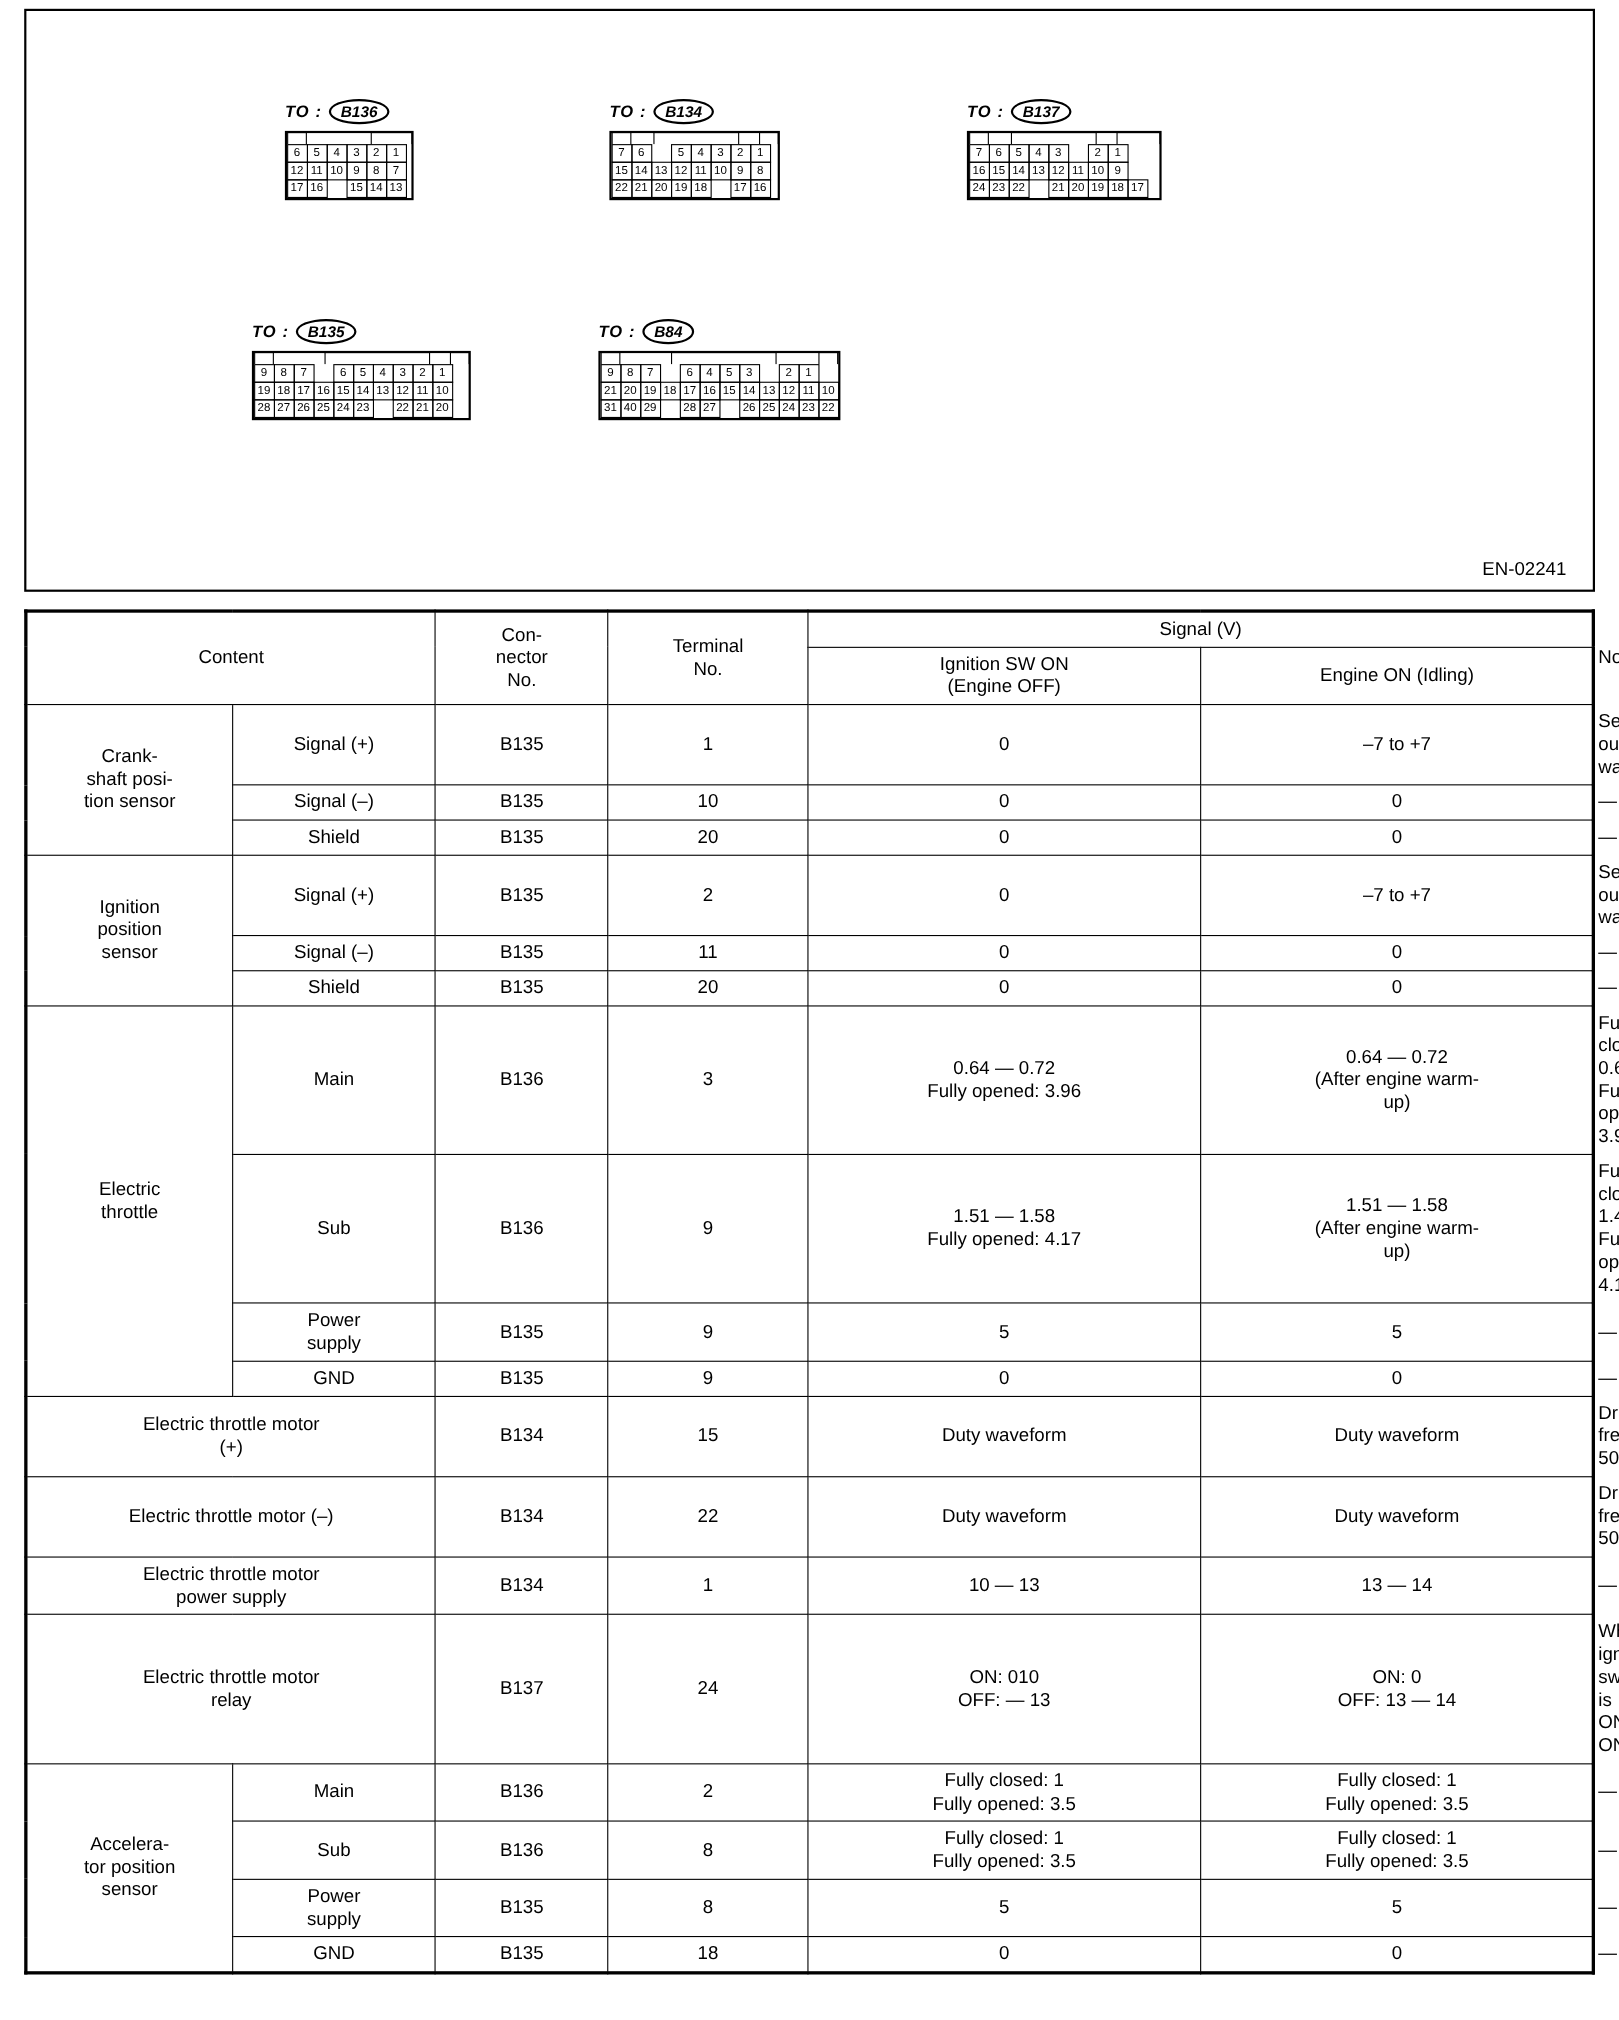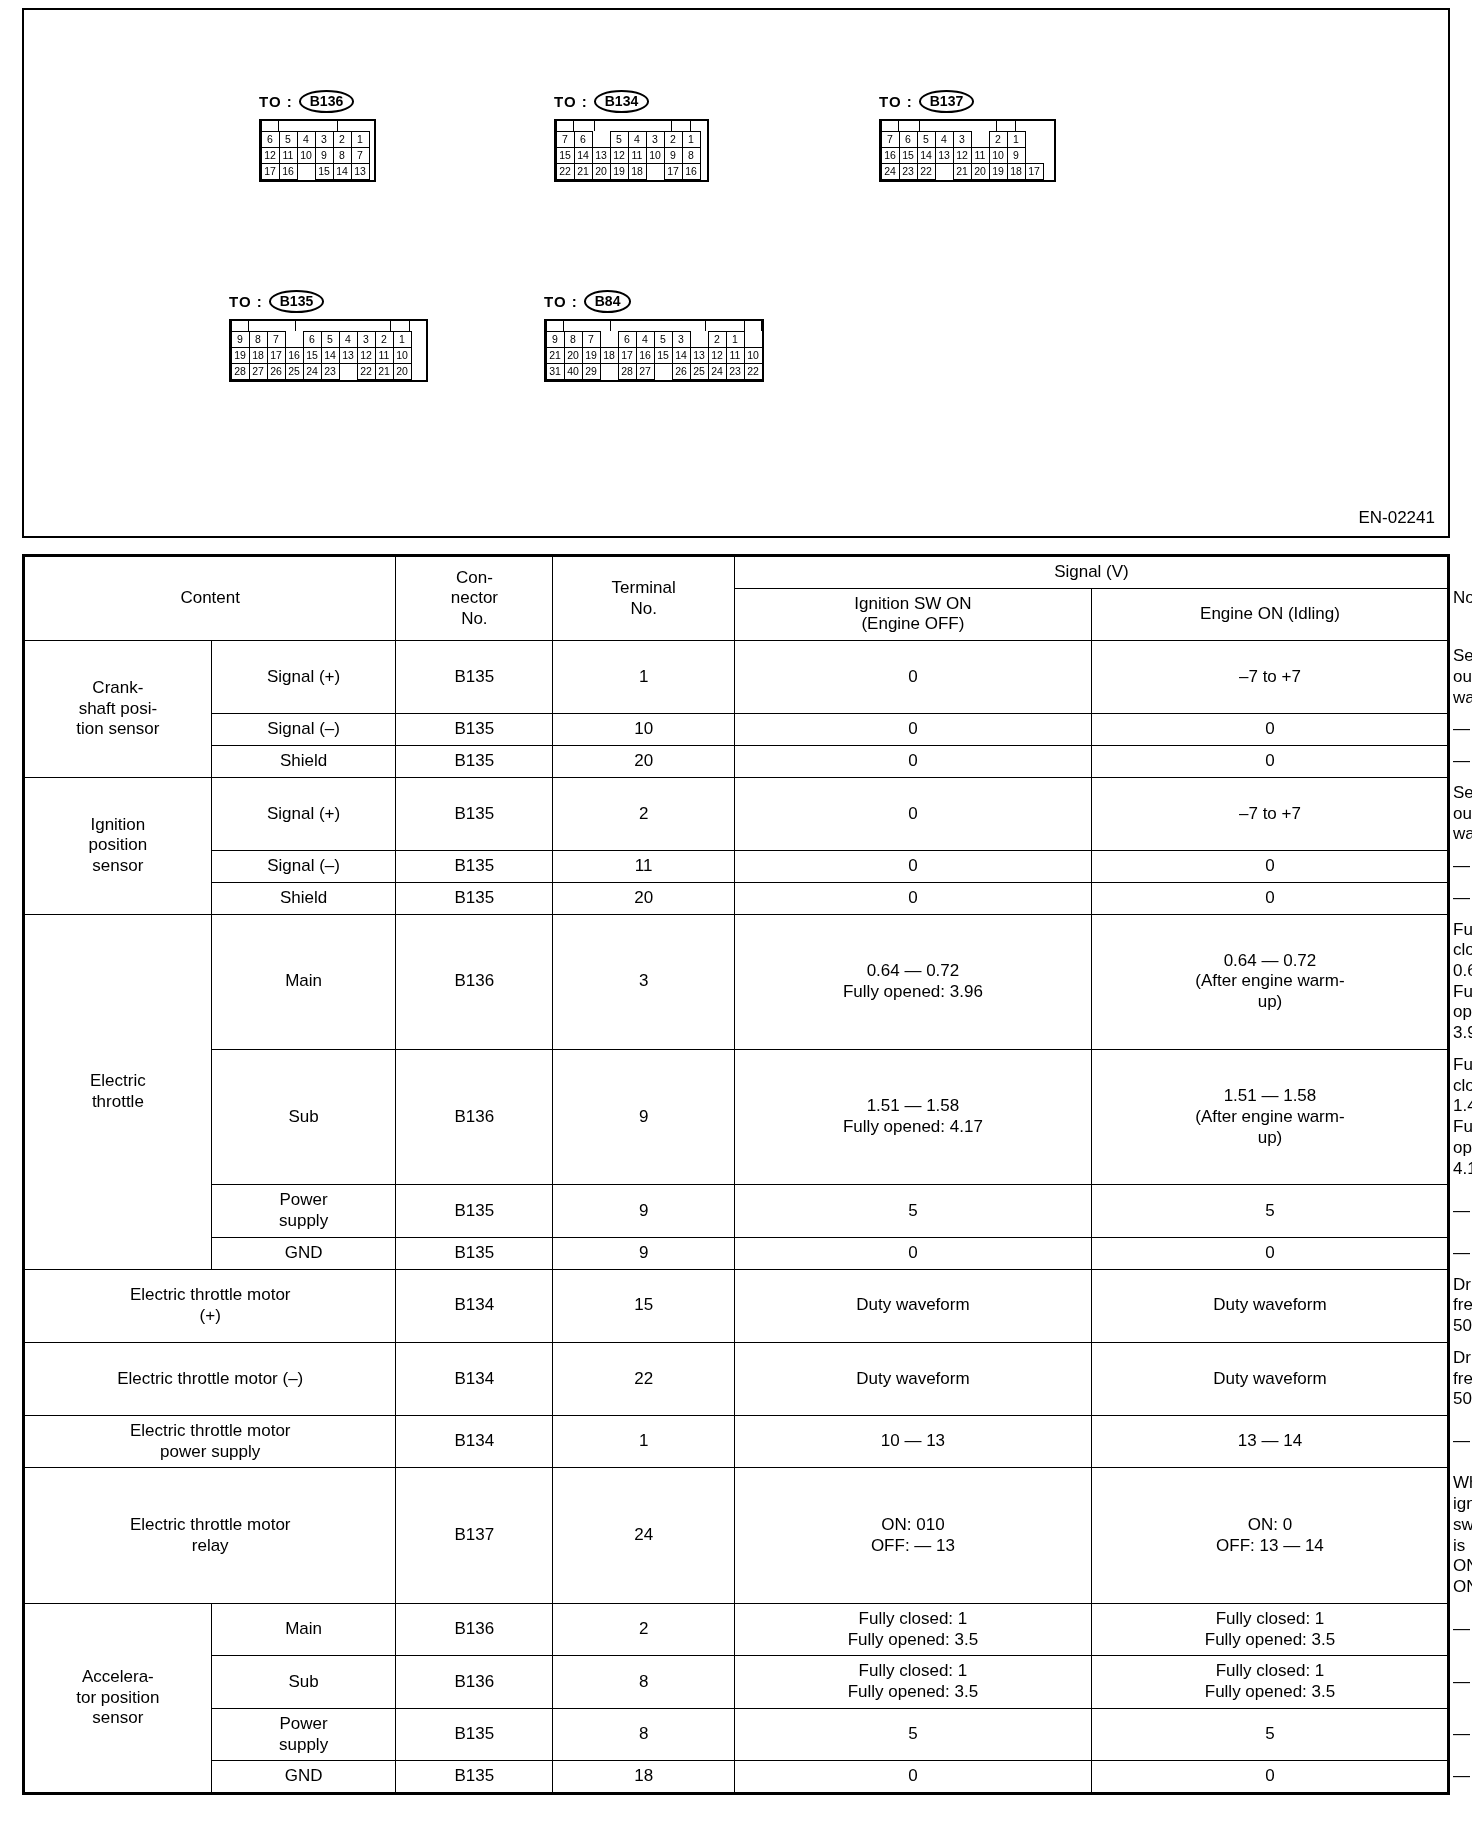--- a/index.html
+++ b/index.html
@@ -25,33 +25,34 @@
   }
   .figure-box {
     border: 2px solid #000;
     height: 530px;
     position: relative;
     box-sizing: border-box;
     margin-bottom: 16px;
   }
   .fig-code {
     position: absolute;
-    right: 13px;
+    right: 24px;
     bottom: 8px;
     font-size: 17px;
   }
   
   .connector {
     position: absolute;
   }
   .conn-head {
     display: flex;
     align-items: center;
     font-size: 15px;
     margin-bottom: 6px;
+    font-style: italic;
   }
   .conn-head .to-label {
     font-weight: bold;
     letter-spacing: 1px;
     margin-right: 6px;
   }
   .conn-oval {
     border: 2px solid #000;
     border-radius: 50%;
     padding: 2px 9px;

